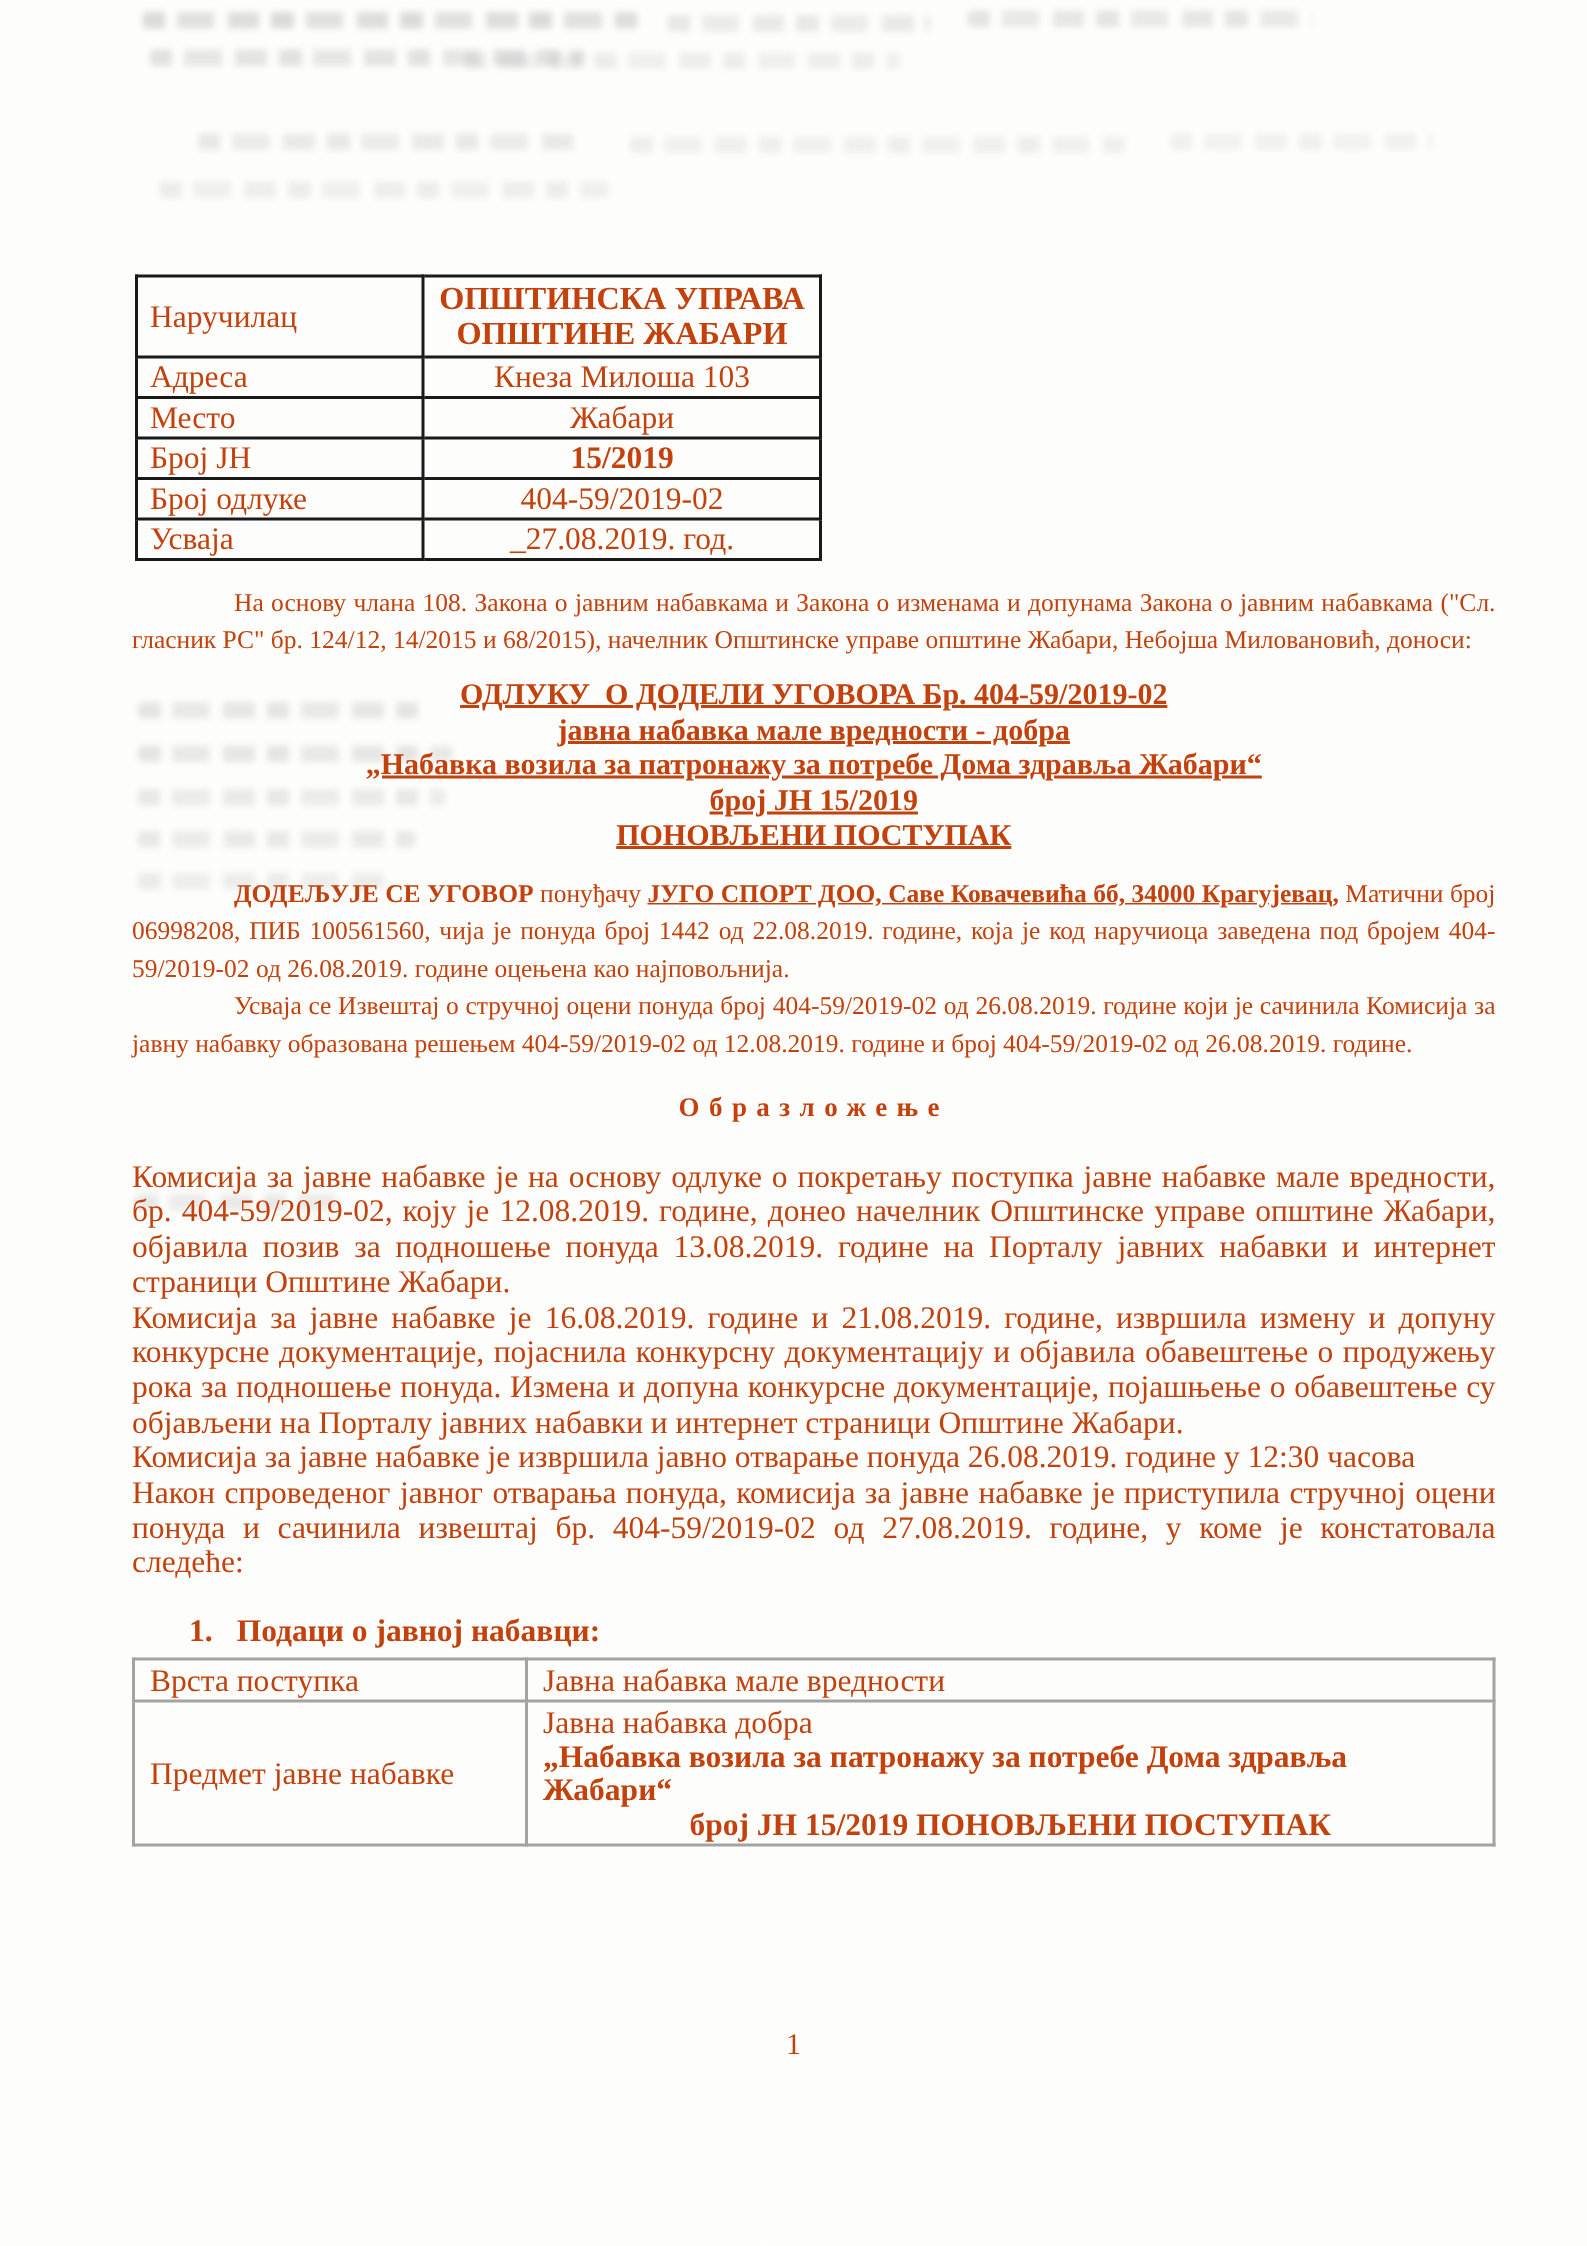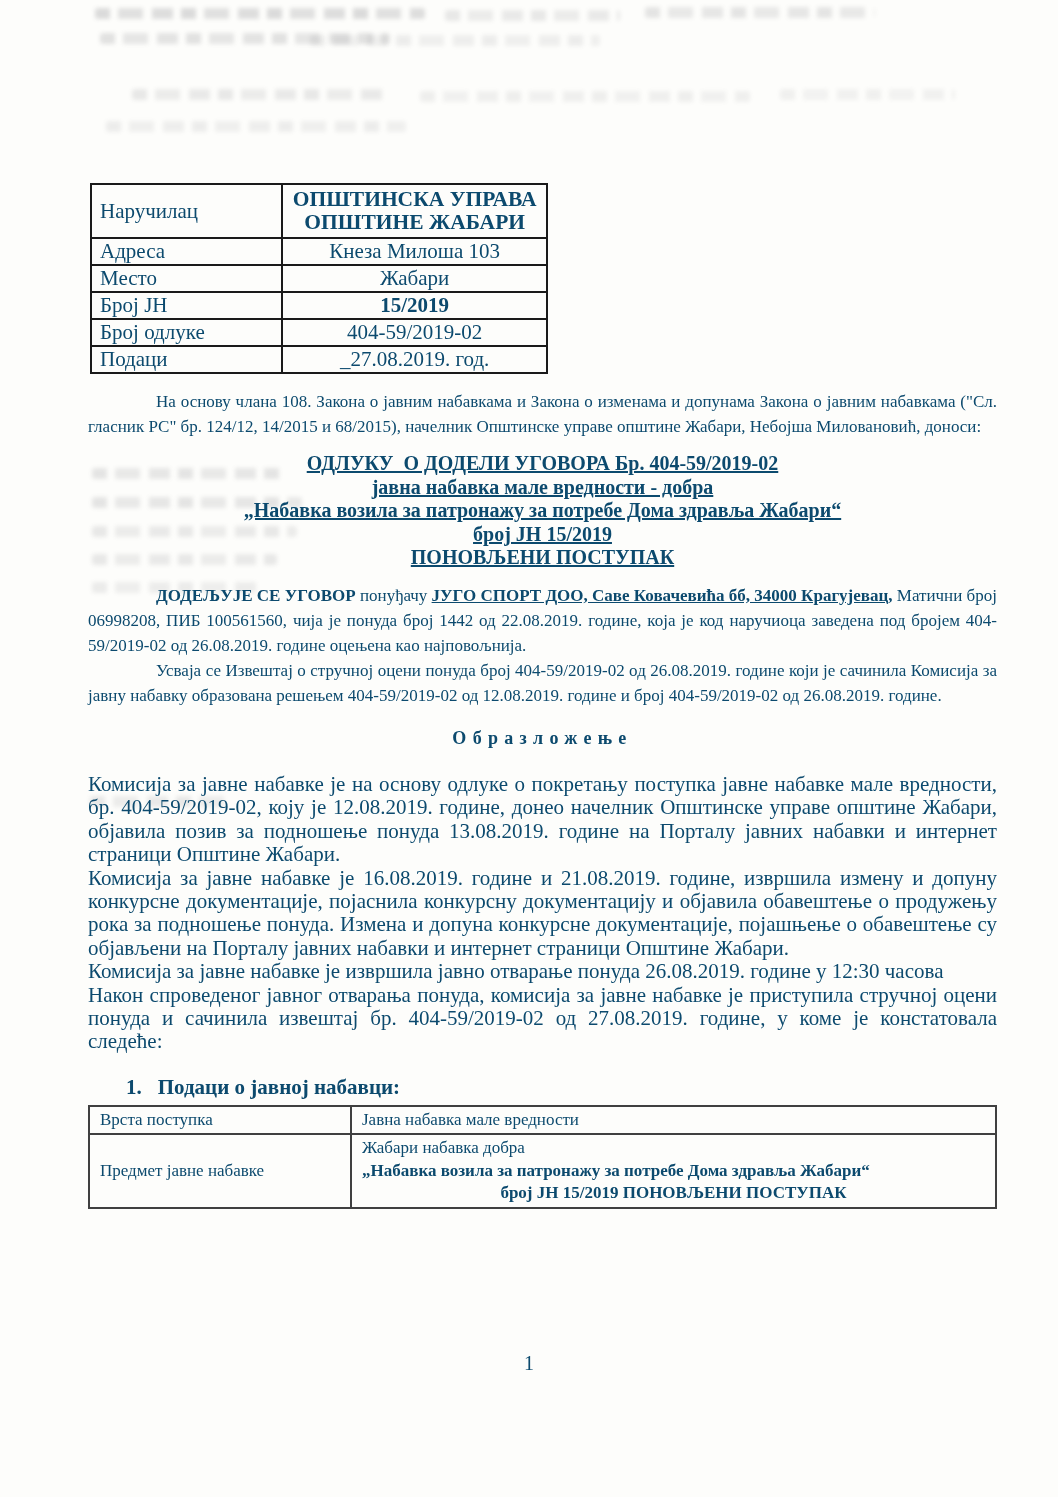--- a/index.html
+++ b/index.html
@@ -1,20 +1,20 @@
 <!DOCTYPE html>
 <html><head>
 <meta charset="utf-8">
 <style>
   html,body { margin:0; padding:0; background:#ffffff; }
   .page {
     position:relative; width:1058px; height:1497px;
     background:#fdfdfb; overflow:hidden;
     font-family:"Liberation Serif","DejaVu Serif",serif;
-    color:#0c4a6e;
+    color:#c2410c;
   }
   .content { position:absolute; left:88px; top:0; width:909px; }
 
   
   table.info { border-collapse:collapse; margin-top:183px; width:458px; margin-left:2px; }
   table.info td { border:2px solid #1a1a1a; font-size:21px; line-height:23px; padding:1px 8px; }
   table.info td.lbl { width:176px; vertical-align:middle; }
   table.info td.val { text-align:center; width:250px; }
   table.info td.org-cell { font-weight:bold; white-space:pre-line; padding:3px 8px; font-size:21.5px; }
   .bold { font-weight:bold; }
@@ -31,21 +31,21 @@
 
   
   #obrazlozenje { margin-top:20px; text-align:center; font-weight:bold; font-size:18px; letter-spacing:0.35em; }
   .rationale { margin-top:24px; font-size:21px; line-height:23.4px; text-align:justify; }
   .rationale p { margin:0; }
 
   
   #section1-title { margin-top:21px; font-weight:bold; font-size:21px; padding-left:38px; }
   #section1-title .num { margin-right:16px; }
   table.t2 { border-collapse:collapse; width:909px; margin-top:5px; table-layout:fixed; }
-  table.t2 td { border:2px solid #404040; font-size:17px; line-height:22.5px; padding:2px 10px; vertical-align:middle; }
+  table.t2 td { border:2px solid #a3a3a3; font-size:21px; line-height:22.5px; padding:2px 10px; vertical-align:middle; }
   table.t2 td.lbl2 { width:240px; }
   .center { text-align:center; }
 
   .page-num { position:absolute; left:0; right:0; top:1352px; text-align:center; font-size:20px; }
 
   
   .smudge {
     position:absolute; height:11px; border-radius:3px;
     filter:blur(2px);
     background:repeating-linear-gradient(90deg,
@@ -94,21 +94,21 @@
         </tr>
         <tr>
           <td class="lbl">Број ЈН</td>
           <td class="val bold">15/2019</td>
         </tr>
         <tr>
           <td class="lbl">Број одлуке</td>
           <td class="val">404-59/2019-02</td>
         </tr>
         <tr>
-          <td class="lbl">Подаци</td>
+          <td class="lbl">Усваја</td>
           <td class="val">_27.08.2019. год.</td>
         </tr>
       </tbody>
     </table>
 
     <p id="intro" class="p-indent">На основу члана 108. Закона о јавним набавкама и Закона о изменама и допунама Закона о јавним набавкама ("Сл. гласник РС" бр. 124/12, 14/2015 и 68/2015), начелник Општинске управе општине Жабари, Небојша Миловановић, доноси:</p>
 
     <div class="decision">
       <div>ОДЛУКУ  О ДОДЕЛИ УГОВОРА Бр. 404-59/2019-02</div>
       <div>јавна набавка мале вредности - добра</div>
@@ -134,21 +134,21 @@
 
     <table class="t2">
       <tbody>
         <tr>
           <td class="lbl2">Врста поступка</td>
           <td>Јавна набавка мале вредности</td>
         </tr>
         <tr>
           <td class="lbl2">Предмет јавне набавке</td>
           <td>
-            <div>Жабари набавка добра</div>
+            <div>Јавна набавка добра</div>
             <div class="bold">„Набавка возила за патронажу за потребе Дома здравља Жабари“</div>
             <div class="bold center">број ЈН 15/2019 ПОНОВЉЕНИ ПОСТУПАК</div>
           </td>
         </tr>
       </tbody>
     </table>
 
   </div>
 
   <div class="page-num">1</div>

